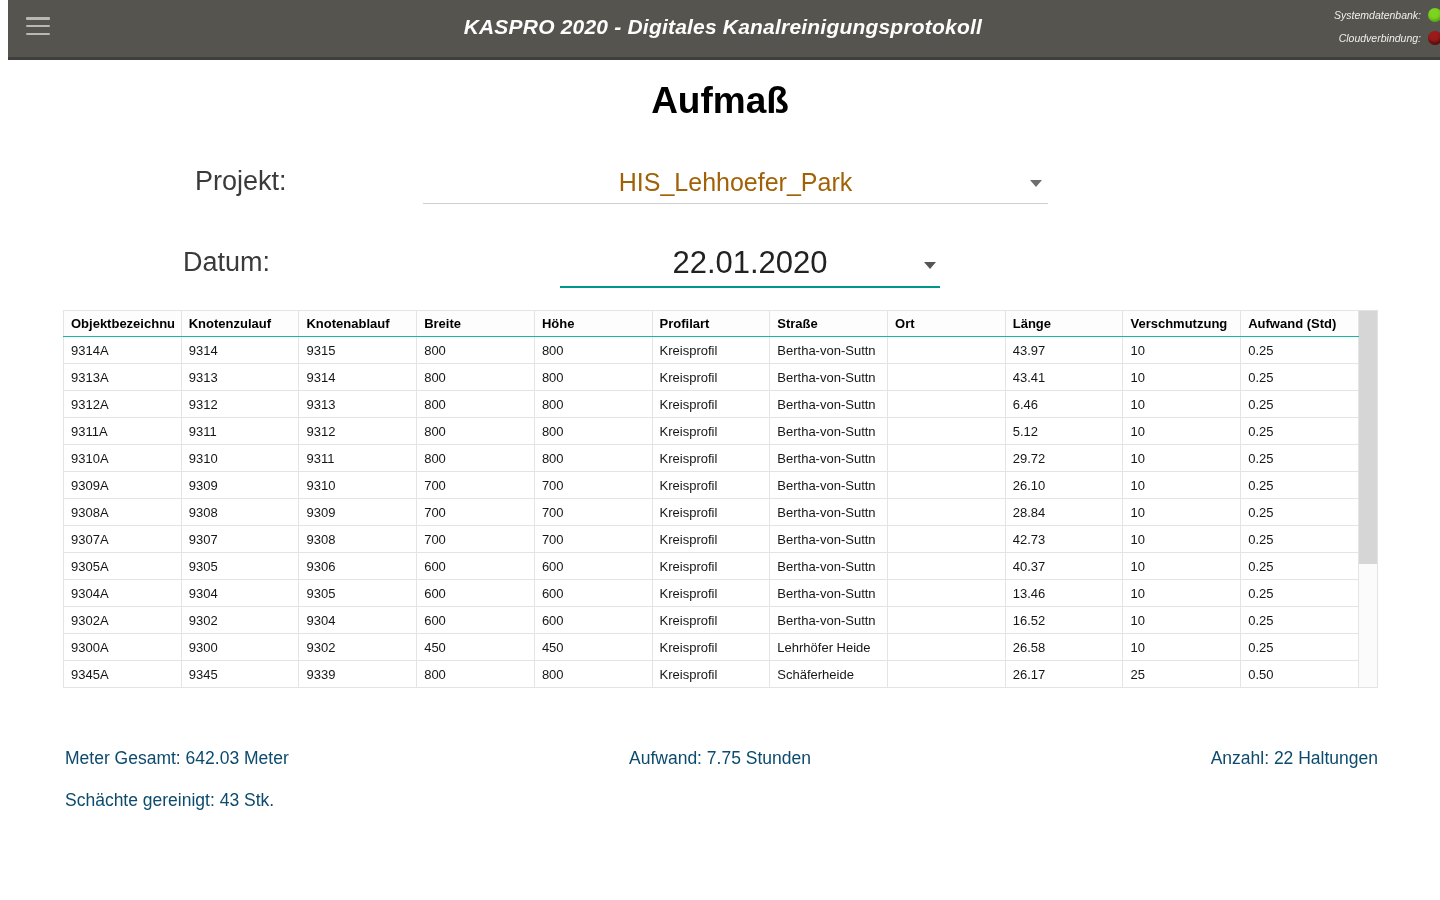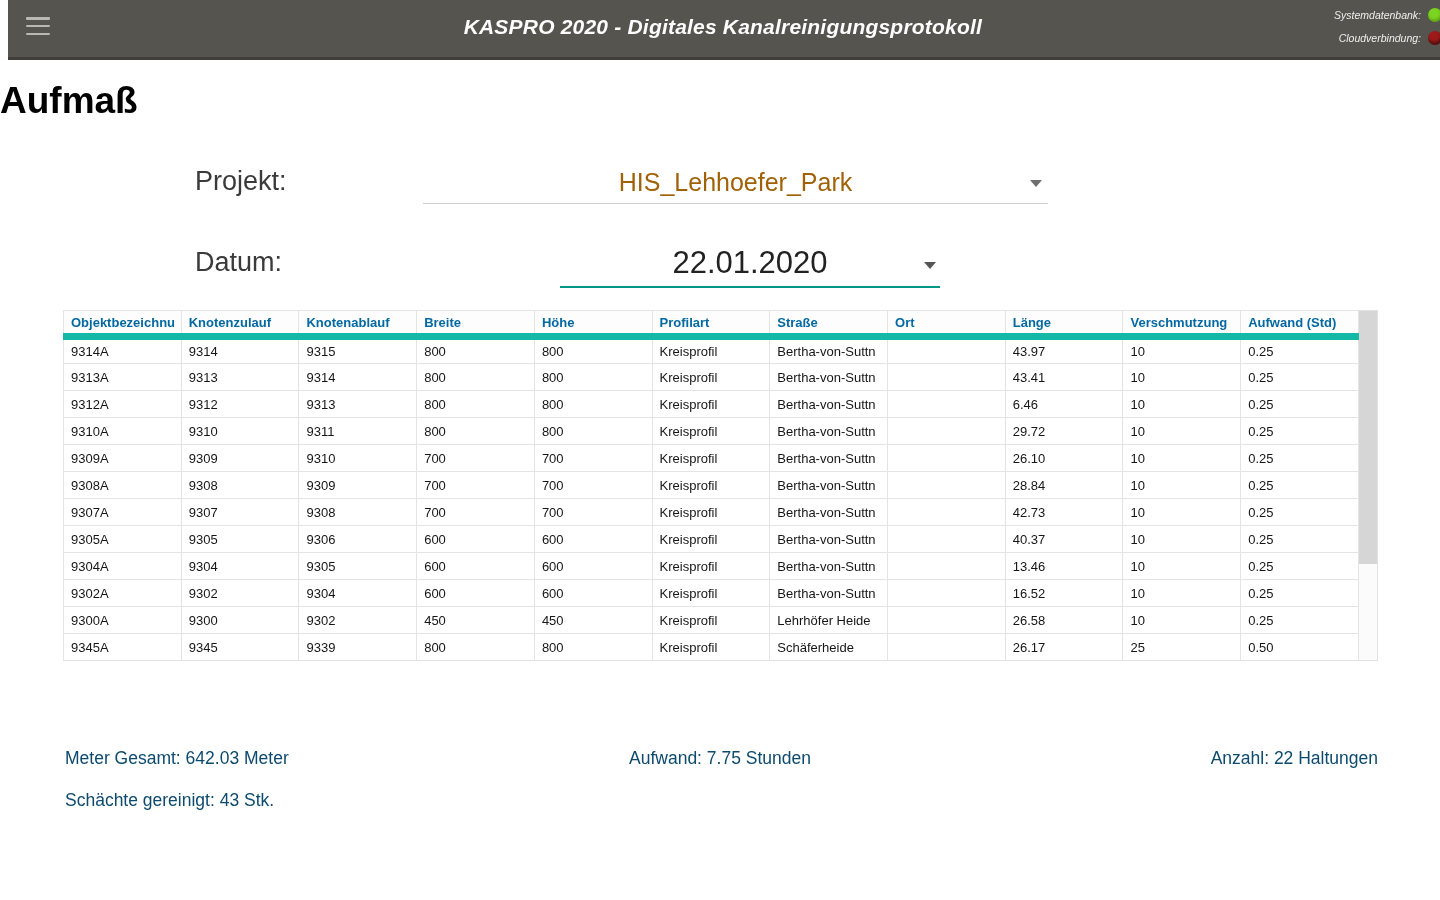--- a/index.html
+++ b/index.html
@@ -34,25 +34,25 @@
   }
   .status-block{position:absolute;right:6px;top:3px;}
   .status-row{display:flex;align-items:center;justify-content:flex-end;gap:7px;height:23px;}
   .status-label{color:#efefec;font-size:10.5px;}
   .status-dot{width:14px;height:14px;border-radius:50%;flex:0 0 auto;}
   .dot-green{background:var(--dot-green);box-shadow:inset -1px -2px 3px rgba(0,0,0,.25);}
   .dot-red{background:var(--dot-red);box-shadow:inset -1px -3px 3px rgba(0,0,0,.45);}
   
   .page-title{
     position:absolute;top:80px;left:0;width:1440px;margin:0;
-    font-size:37px;font-weight:bold;color:#000;
+    text-align:center;font-size:37px;font-weight:bold;color:#000;
   }
   .field-label{position:absolute;font-size:27px;color:#3a3a3a;margin-left:17px;}
   .label-project{left:178px;top:166px;}
-  .label-date{left:178px;top:247px;}
+  .label-date{left:166px;top:247px;}
   .select-field{
     position:absolute;height:44px;cursor:pointer;
     border-bottom:1px solid #cfcfcf;
   }
   .project-field{left:423px;top:160px;width:625px;}
   .select-value{
     width:100%;text-align:center;font-size:25px;color:#a16207;
     line-height:44px;white-space:nowrap;overflow:hidden;
   }
   .caret{
@@ -74,21 +74,21 @@
   table.grid{
     width:1296px;table-layout:fixed;border-collapse:collapse;
     font-size:13px;border:1px solid #a9a9a9;background:#fff;
   }
   table.grid th,table.grid td{
     border:1px solid #e4e4e4;padding:0 2px 0 7px;height:27px;
     overflow:hidden;white-space:nowrap;text-align:left;vertical-align:middle;color:#161616;
   }
   table.grid thead th{
     font-weight:bold;height:26px;background:#fdfdfd;
-    border-bottom:7px solid #14b8a6;color:#0369a1;
+    border-bottom:1px solid #14b8a6;color:#000000;
   }
   .scrollbar{
     width:19px;background:#fbfbfb;border:1px solid #e3e3e3;border-left:none;
     position:relative;cursor:pointer;
   }
   .scroll-thumb{position:absolute;top:0;left:0;width:100%;height:253px;background:#d6d6d6;}
   
   .summary-item{position:absolute;font-size:17.5px;color:#0c4a6e;white-space:nowrap;}
   .sum-meters{left:65px;top:748px;}
   .sum-effort{left:0;top:748px;width:1440px;text-align:center;}
@@ -182,20 +182,33 @@
           <td>800</td>
           <td>800</td>
           <td>Kreisprofil</td>
           <td>Bertha-von-Suttn</td>
           <td></td>
           <td>6.46</td>
           <td>10</td>
           <td>0.25</td>
         </tr>
         <tr>
+          <td>9311A</td>
+          <td>9311</td>
+          <td>9312</td>
+          <td>800</td>
+          <td>800</td>
+          <td>Kreisprofil</td>
+          <td>Bertha-von-Suttn</td>
+          <td></td>
+          <td>5.12</td>
+          <td>10</td>
+          <td>0.25</td>
+        </tr>
+        <tr>
           <td>9310A</td>
           <td>9310</td>
           <td>9311</td>
           <td>800</td>
           <td>800</td>
           <td>Kreisprofil</td>
           <td>Bertha-von-Suttn</td>
           <td></td>
           <td>29.72</td>
           <td>10</td>

